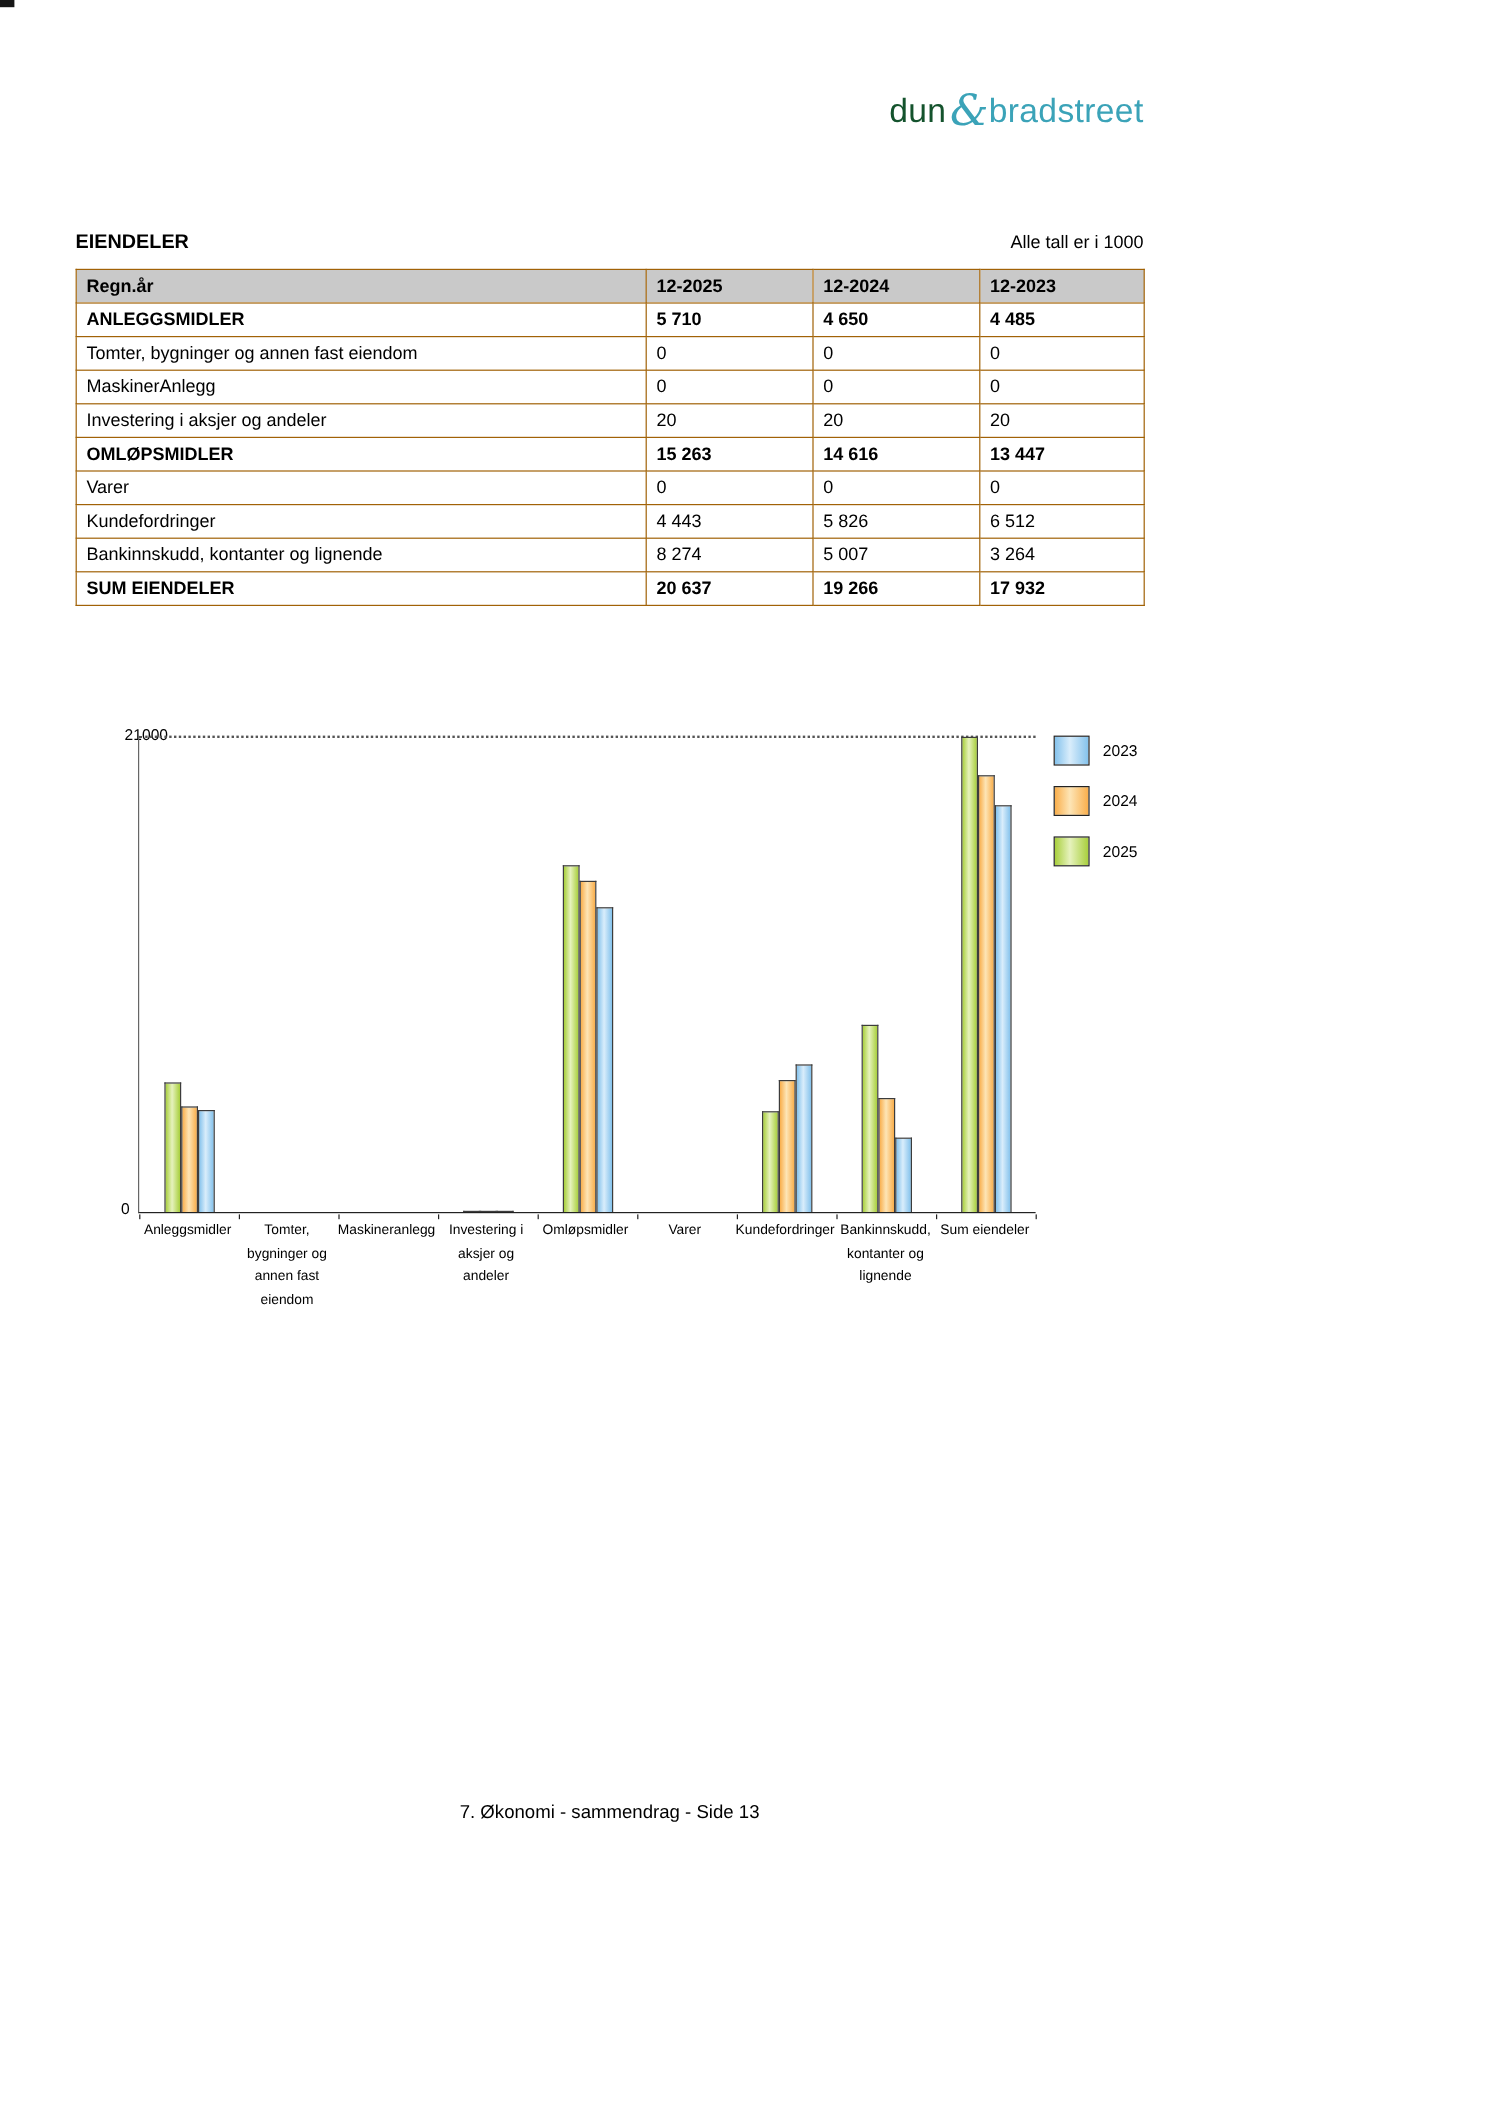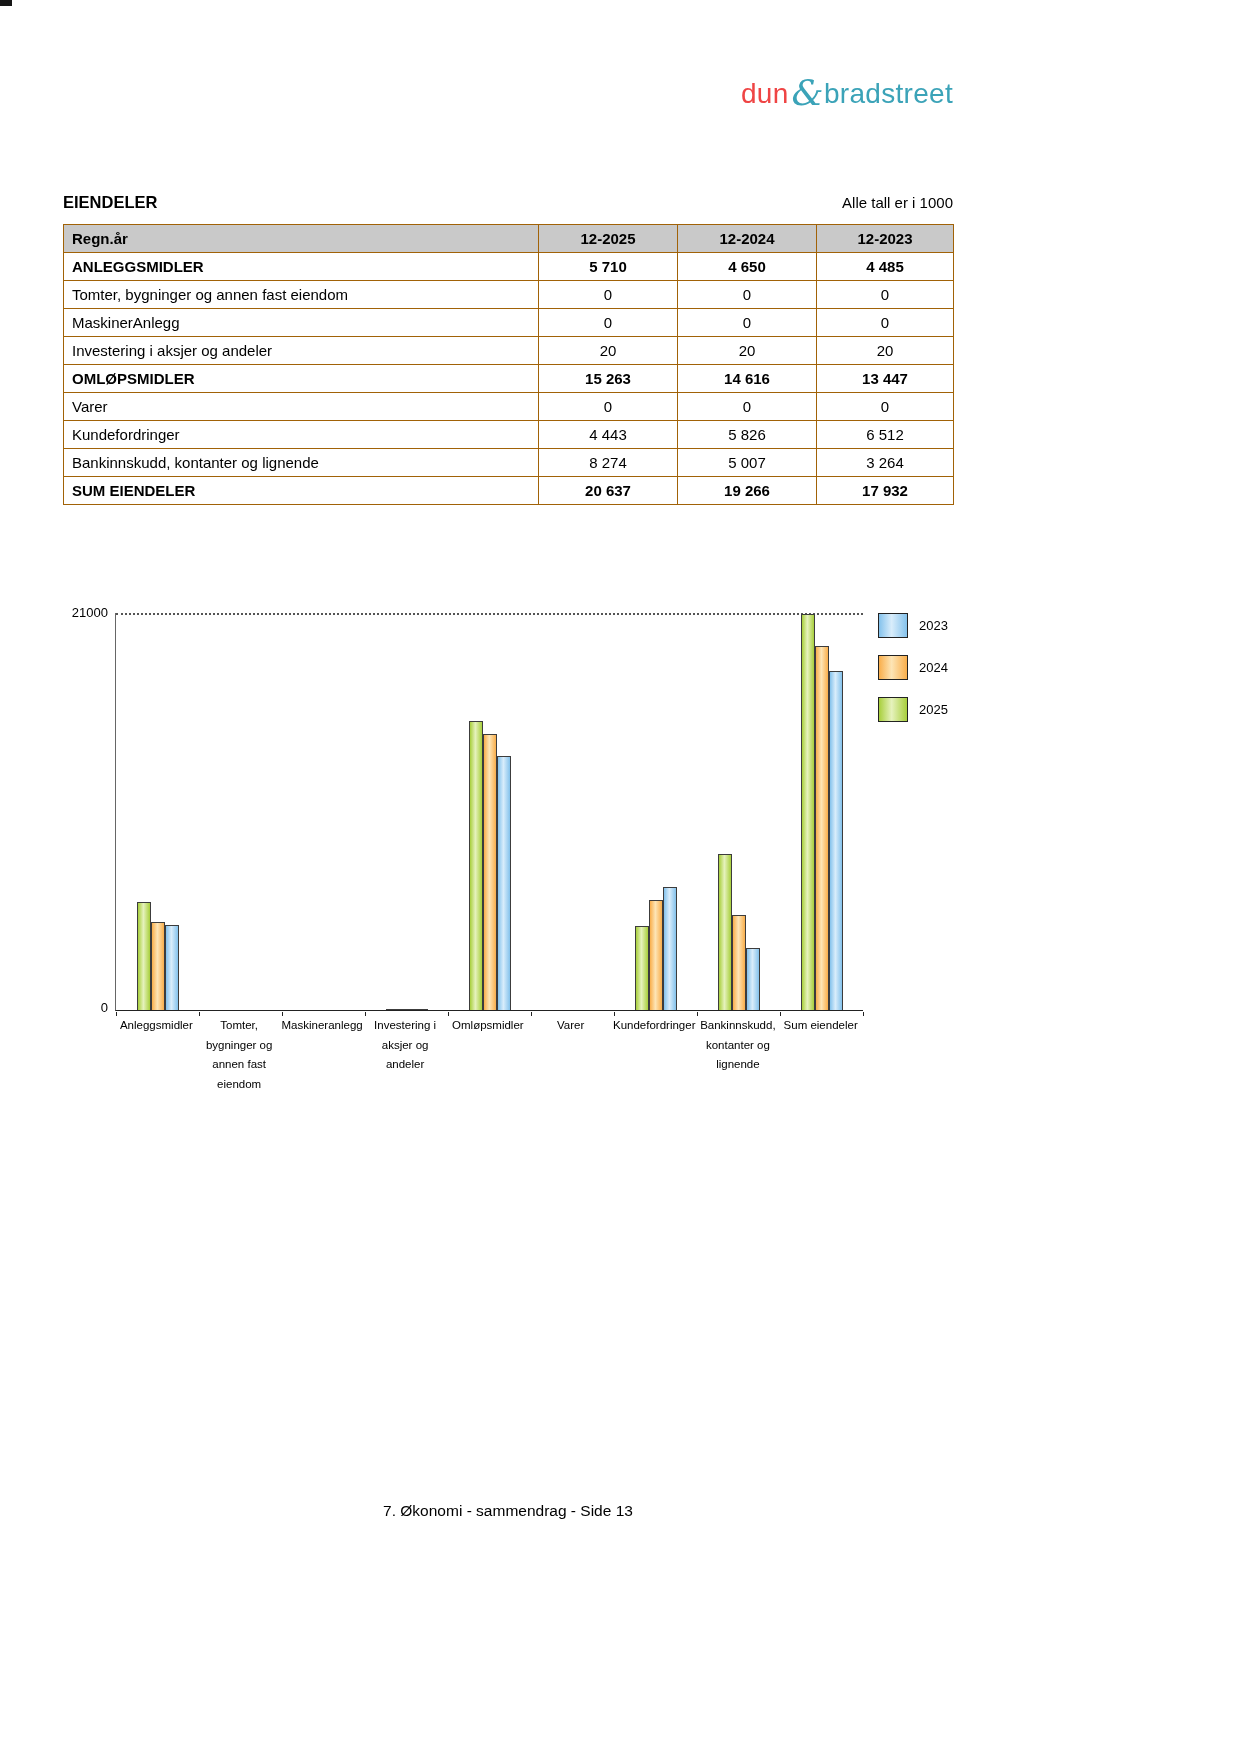--- a/index.html
+++ b/index.html
@@ -4,43 +4,43 @@
 <style>
   html,body{margin:0;padding:0;background:#fff;}
   .page{position:relative;width:1241px;height:1754px;background:#fff;
         font-family:"Liberation Sans","DejaVu Sans",sans-serif;color:#000;overflow:hidden;}
 
   
   .corner-mark{position:absolute;left:0;top:0;width:12px;height:6px;background:#161616;}
 
   
   .logo{position:absolute;top:70px;right:288px;font-size:28px;letter-spacing:0.3px;white-space:nowrap;}
-  .logo-dun{color:#ef4444;}
+  .logo-dun{color:#14532d;}
   .logo-amp{color:#3ba3b8;font-family:"DejaVu Serif",serif;font-style:italic;font-size:36px;
             margin:0 0 0 3px;position:relative;top:2px;}
   .logo-brad{color:#3ba3b8;}
 
   
   .head-row{position:absolute;left:63px;top:193px;width:890px;display:flex;
             justify-content:space-between;align-items:center;}
   .section-title{font-weight:bold;font-size:16.5px;}
   .units-note{font-size:15px;}
 
   
   table.assets{position:absolute;left:63px;top:224px;width:890px;border-collapse:collapse;
                font-size:15px;table-layout:fixed;}
   .assets th,.assets td{border:1px solid #a16207;padding:4px 8px;height:19px;white-space:nowrap;
                         overflow:hidden;}
   .assets thead th{background:#c9c9c9;text-align:left;font-weight:bold;}
-  .assets th.num,.assets td.num{text-align:center;}
+  .assets th.num,.assets td.num{text-align:left;}
   .assets tr.bold td{font-weight:bold;}
 
   
   .ytick{position:absolute;font-size:13px;width:108px;text-align:right;}
-  .ytick-top{left:0;top:605px;}
+  .ytick-top{left:0;top:605px;padding-left:32px;}
   .ytick-bottom{left:0;top:1000px;}
 
   .plot{position:absolute;left:115px;top:613px;width:747px;height:397px;
         border-left:1px solid #666;border-bottom:1px solid #222;box-sizing:content-box;}
   .grid-top{position:absolute;left:0;right:0;top:0;border-top:2px dotted #555;}
   .groups{position:absolute;left:0;bottom:0;width:100%;height:100%;display:flex;align-items:flex-end;}
   .group{flex:1;display:flex;justify-content:center;align-items:flex-end;}
   .bar{width:14px;border:1px solid #3c3c3c;border-bottom:none;box-sizing:border-box;}
   .ticks{position:absolute;left:0;right:0;bottom:-6px;height:6px;}
   .tick{position:absolute;width:1px;height:4px;background:#222;top:2px;}

